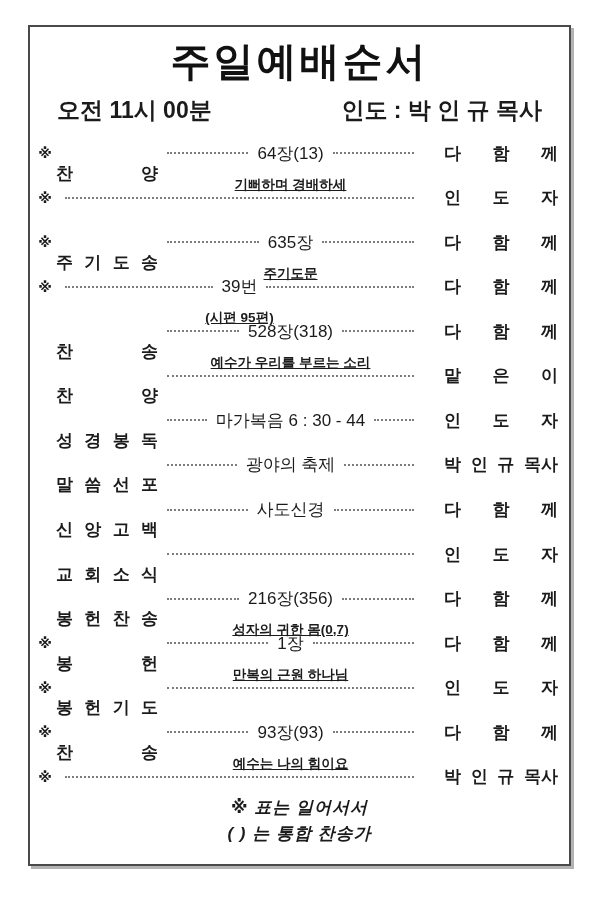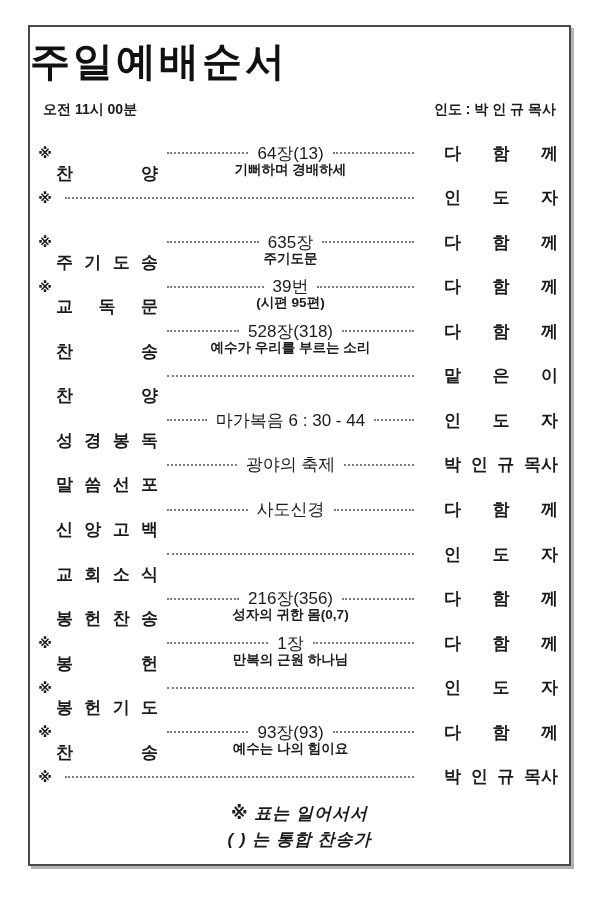--- a/index.html
+++ b/index.html
@@ -1,39 +1,39 @@
 <!DOCTYPE html>
 <html><head>
 <meta charset="utf-8">
 <style>
   * { margin:0; padding:0; box-sizing:border-box; }
   html,body { width:600px; height:910px; background:#ffffff; overflow:hidden;
     font-family:"Liberation Sans","DejaVu Sans",sans-serif; color:#1b1b1b; }
   .sheet { position:absolute; left:28px; top:25px; width:543px; height:841px;
     background:#fff; border:2px solid #4a4a4a; box-shadow:3px 3px 0 #b3b3b3; }
-  .title { margin-top:10px; text-align:left; font-size:40px; line-height:48px;
+  .title { margin-top:10px; text-align:center; font-size:40px; line-height:48px;
     font-weight:900; letter-spacing:3px; color:#111; }
   .header { display:flex; justify-content:space-between; align-items:center;
-    margin-top:14px; padding:0 13px; font-size:14px; font-weight:bold; height:22px; }
+    margin-top:14px; padding:0 27px; font-size:23px; font-weight:bold; height:22px; }
   .rows { margin-top:20px; height:648px; display:flex; flex-direction:column;
     justify-content:space-between; padding:0 11px 0 4px; }
   .row { display:flex; align-items:center; height:24px; }
   .star { display:inline-block; width:22px; font-size:14px; font-weight:bold;
     text-align:center; flex:0 0 22px; }
   .label { display:inline-block; width:102px; flex:0 0 102px; font-size:17px;
     font-weight:bold; text-align:justify; text-align-last:justify;margin-top:40px; }
   .leader { flex:1 1 auto; min-width:18px; height:12px; margin:0 9px;
     border-bottom:2px dotted #7c7c7c; transform:translateY(-5px); }
   .center { position:relative; text-align:center; white-space:nowrap; }
   .center .main { font-size:17px; font-weight:normal; }
-  .center .sub { position:absolute; top:19px; left:50%; transform:translateX(-50%);
-    font-size:13.5px; font-weight:bold; white-space:nowrap; }
+  .center .sub { position:absolute; top:34px; left:50%; transform:translateX(-50%);
+    font-size:13.5px; font-weight:bold; white-space:nowrap;text-decoration:underline; }
   .right { display:inline-block; width:114px; flex:0 0 114px; font-size:17px;
     font-weight:bold; text-align:justify; text-align-last:justify;margin-left:21px; }
-  .footnotes { margin-top:12px; text-align:center; font-style:italic;
+  .footnotes { margin-top:6px; text-align:center; font-style:italic;
     font-weight:bold; font-size:17px; line-height:26px; letter-spacing:1px; }
 </style>
 </head>
 <body>
 
 <div class="sheet">
 
   <div class="title">주일예배순서</div>
 
   <div class="header">
@@ -68,21 +68,20 @@
       <span class="center">
         <span class="main">635장</span>
         <span class="sub">주기도문</span>
       </span>
       <span class="leader"></span>
       <span class="right">다 함 께</span>
     </div>
 
     <div class="row">
       <span class="star">※</span>
-      <span class="label">교 독 문</span>
       <span class="leader"></span>
       <span class="center">
         <span class="main">39번</span>
         <span class="sub">(시편 95편)</span>
       </span>
       <span class="leader"></span>
       <span class="right">다 함 께</span>
     </div>
 
     <div class="row">

